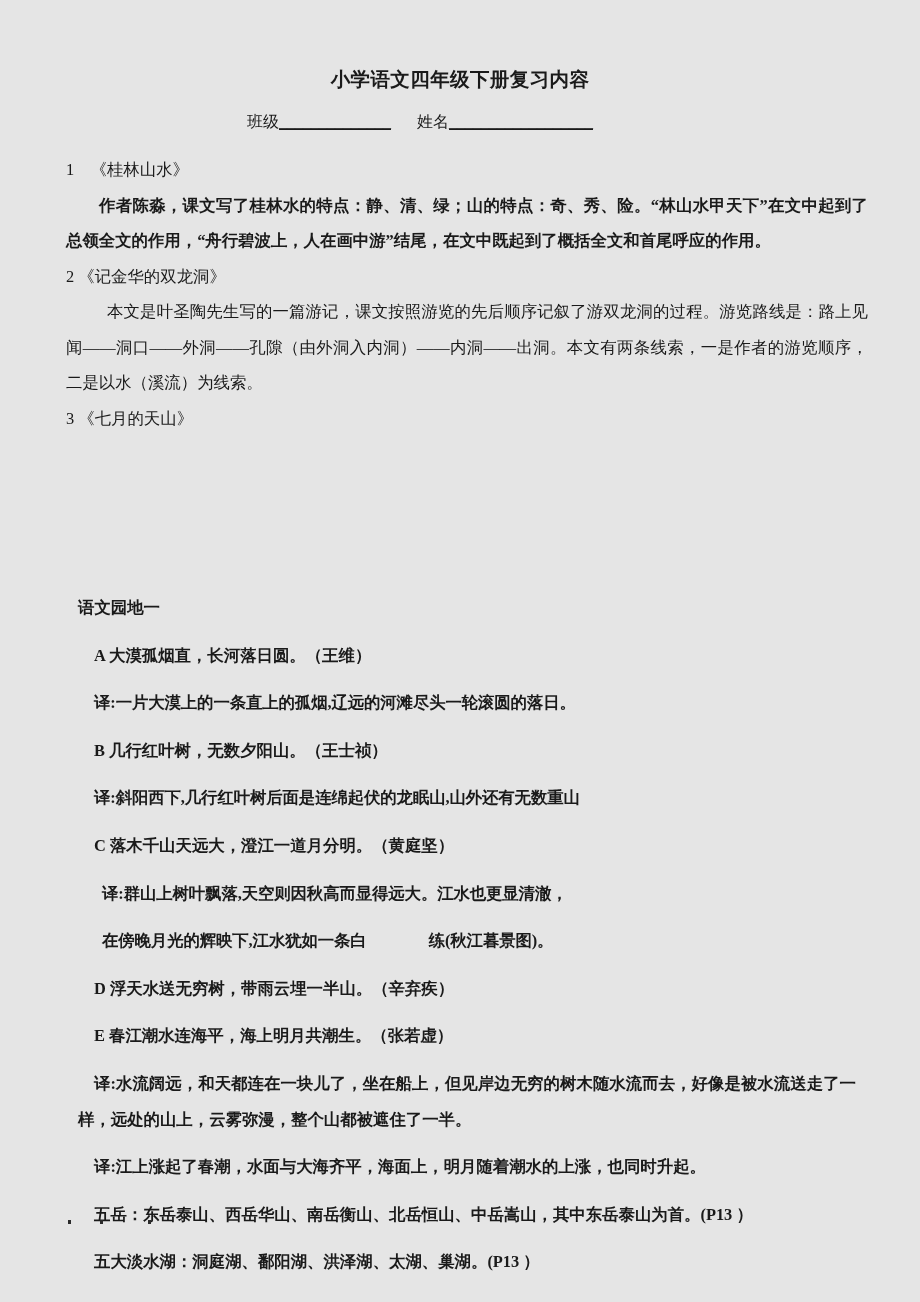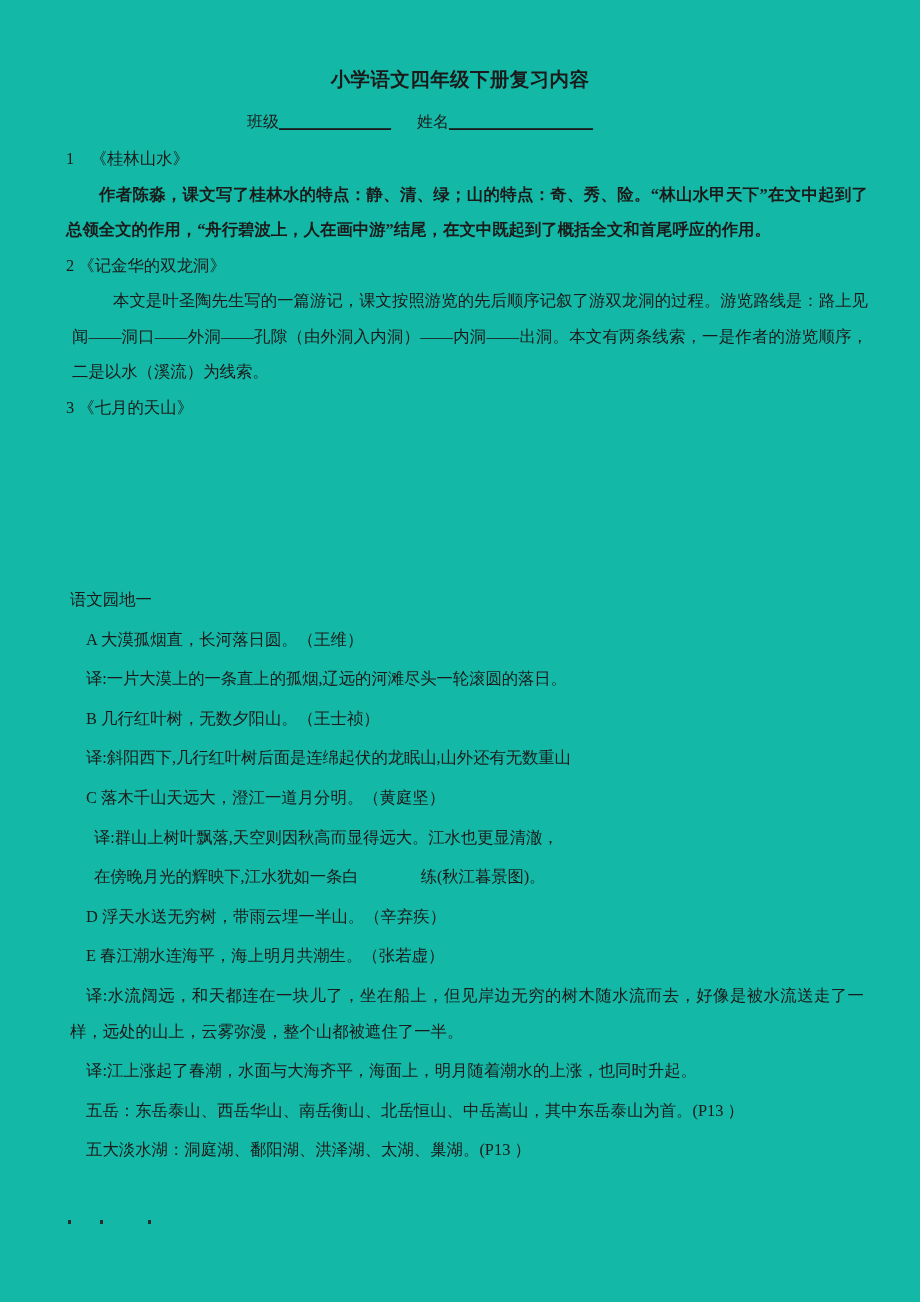--- a/index.html
+++ b/index.html
@@ -13,21 +13,21 @@
     position: relative;
     font-family: "Liberation Serif", "DejaVu Serif", serif;
     color: #1a1a1a;
     overflow: hidden;
   }
   .page {
     position: absolute;
     left: 0; top: 0;
     width: 920px;
     height: 1302px;
-    background: #14b8a6;
+    background: #e5e5e5;
   }
   
   .doc-title {
     position: absolute;
     left: 0;
     top: 68px;
     width: 920px;
     text-align: center;
     font-size: 19.5px;
     font-weight: bold;
@@ -47,53 +47,54 @@
   .name-line .blank {
     text-decoration: underline;
     text-underline-offset: 2px;
   }
   .name-line .gap { display: inline-block; width: 26px; }
 
   
   .body-block {
     position: absolute;
     left: 66px;
-    top: 141px;
+    top: 152px;
     width: 802px;
   }
   .para {
     font-size: 16.4px;
     line-height: 35.5px;
     text-align: justify;
     text-justify: inter-ideograph;
     margin: 0;
     word-break: break-all;
   }
   .para.heading { text-align: left; }
   .ind-0  { text-indent: 0; }
   .ind-1  { text-indent: 16px; }
   .ind-15 { text-indent: 24px; }
   .ind-2  { text-indent: 33px; font-weight: bold; }
-  .ind-25 { text-indent: 41px; margin-left: 6px; }
+  .ind-25 { text-indent: 41px; }
 
   
   .yuanddi-block {
     position: absolute;
     left: 66px;
     top: 578px;
     width: 802px;
   }
   .yline {
     font-size: 16.4px;
     line-height: 35.6px;
-    margin: 4px;
+    margin: 12px;
     text-align: justify;
     text-justify: inter-ideograph;
     word-break: break-all;
     white-space: pre-wrap;
+    font-weight: bold;
   }
   .yline.tight { letter-spacing: -0.1px; }
   .bigwrap {
     text-align: justify;
     text-justify: inter-ideograph;
   }
   .wide-gap { display: inline-block; width: 62px; }
 
   
   .footmark {

